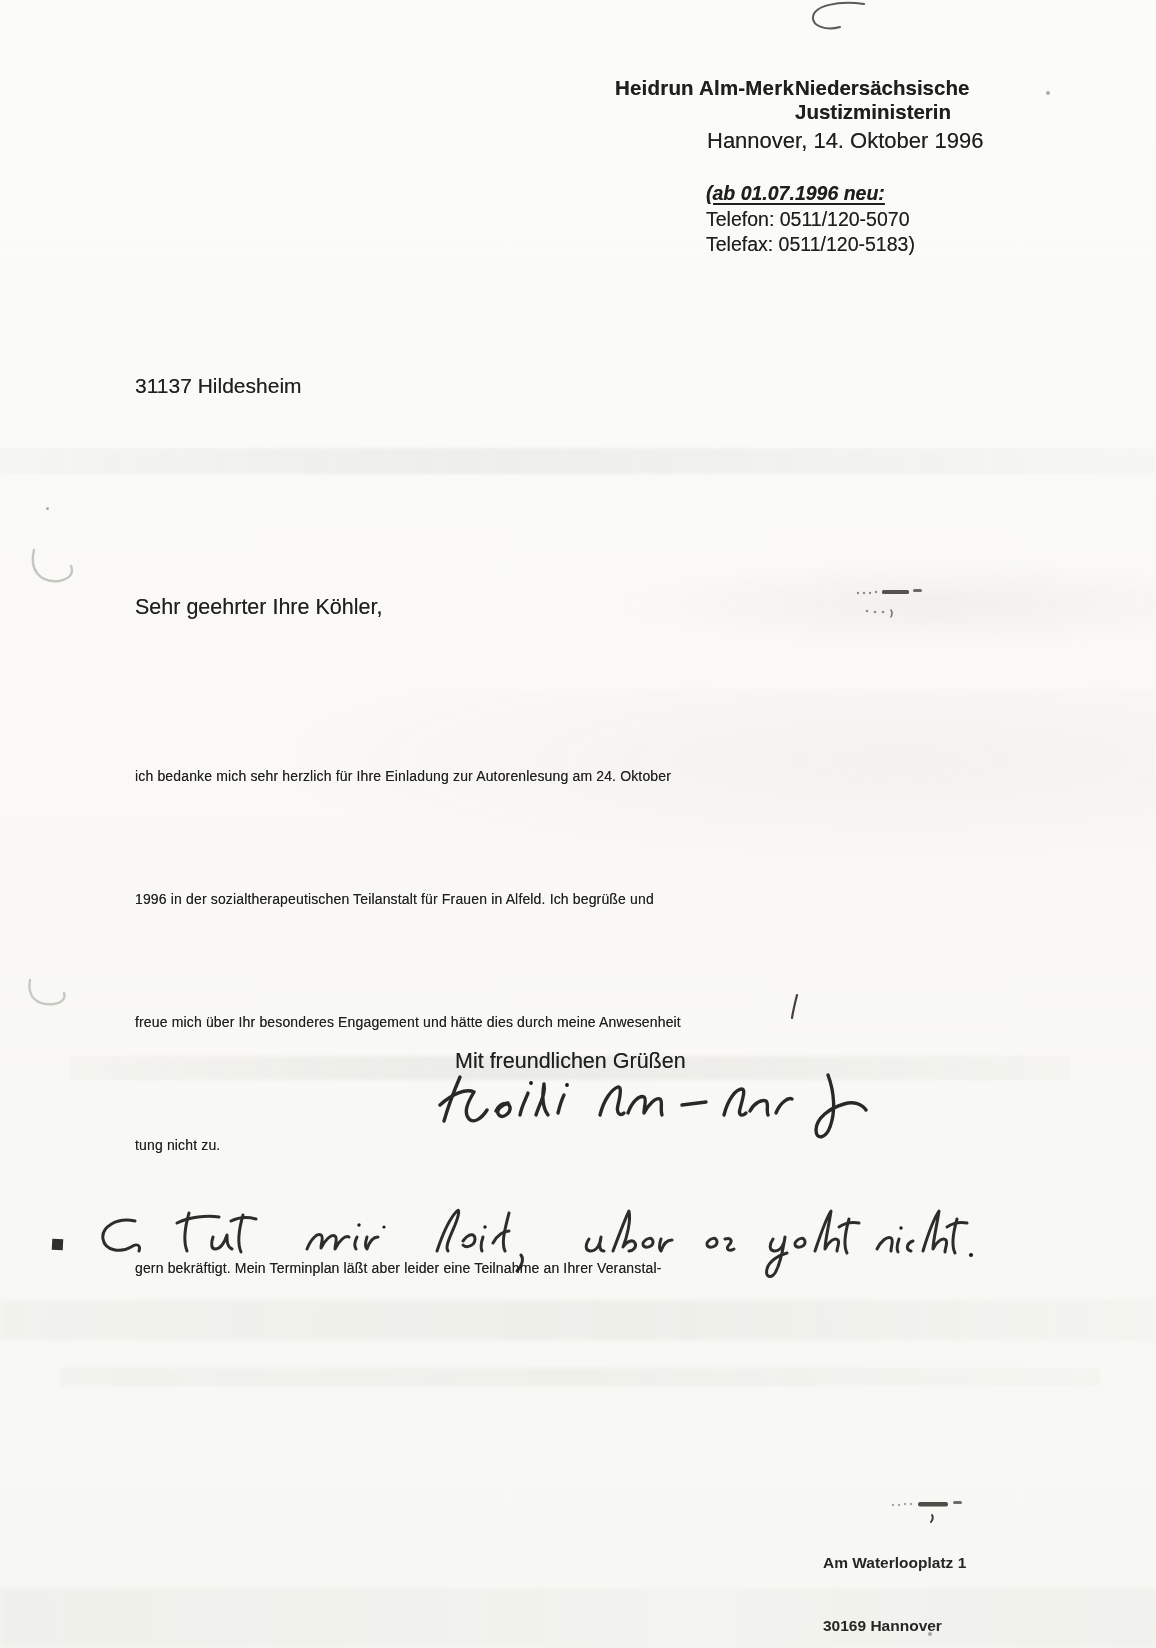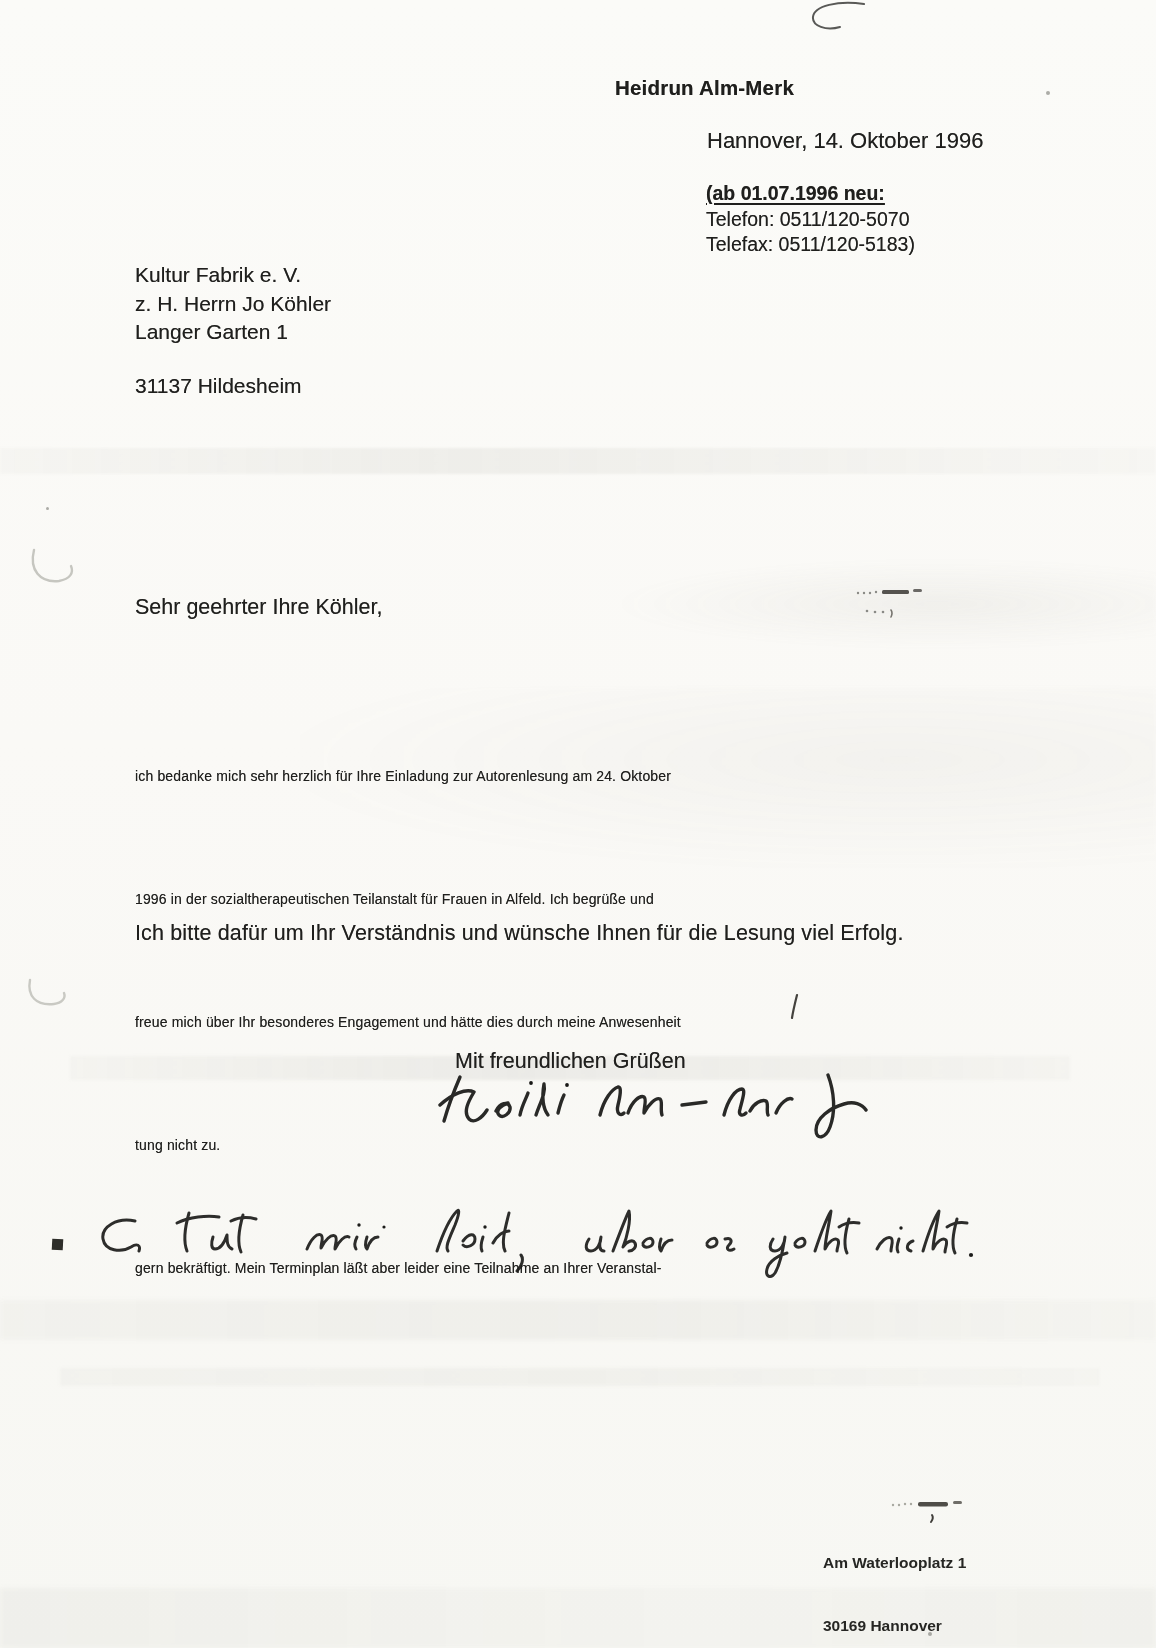--- a/index.html
+++ b/index.html
@@ -12,21 +12,21 @@
     color:#1f1f1d;
     overflow:hidden;
   }
   .abs{position:absolute;}
   
   .sender-name{left:615px;top:76px;font-size:20.5px;font-weight:bold;letter-spacing:.2px;}
   .ministry{left:795px;top:76px;font-size:20.5px;font-weight:bold;line-height:23.5px;}
   .dateline{left:707px;top:128px;font-size:22px;}
   
   .contact{left:706px;top:181px;font-size:19.5px;line-height:25.5px;}
-  .contact .u{font-weight:bold;text-decoration:underline;text-decoration-thickness:2px;text-underline-offset:3px;}
+  .contact .u{font-weight:bold;text-decoration:underline;text-decoration-thickness:2px;text-underline-offset:3px;font-style:italic;}
   
   .recipient{left:135px;top:261px;font-size:21px;line-height:28.5px;}
   .recipient-city{left:135px;top:374px;font-size:21px;}
   
   .salutation{left:135px;top:595px;font-size:21.5px;}
   .body-par1{left:135px;top:674px;font-size:14px;line-height:41px;letter-spacing:.15px;white-space:pre;}
   .body-par2{left:135px;top:921px;font-size:21.5px;letter-spacing:.15px;}
   .closing{left:455px;top:1049px;font-size:21.5px;}
   
   .footer{left:823px;top:1510px;font-size:15.5px;font-weight:600;line-height:21px;color:#262623;white-space:pre;}
@@ -82,46 +82,44 @@
     <rect x="28" y="4" width="30" height="4.5" rx="2" fill="#4f4d48"></rect>
     <rect x="63" y="3" width="9" height="3" rx="1.5" fill="#6f6d68"></rect>
     <path d="M42,17 q2,3 -1,7" stroke="#3f3d39" stroke-width="2" fill="none" stroke-linecap="round"></path>
   </svg>
   <div class="abs speck" style="left:1046px;top:91px;"></div>
   <div class="abs speck" style="left:46px;top:507px;width:3px;height:3px;"></div>
   <div class="abs speck" style="left:928px;top:1632px;"></div>
   <div class="abs black-square"></div>
 
   <div class="abs sender-name ink-soft">Heidrun Alm-Merk</div>
+  <div class="abs ministry ink-soft">
+    <div>Niedersächsische</div>
+    <div>Justizministerin</div>
+  </div>
   <div class="abs dateline ink-soft">Hannover, 14. Oktober 1996</div>
 
   <div class="abs contact ink-soft">
     <div class="u">(ab 01.07.1996 neu:</div>
     <div>Telefon: 0511/120-5070</div>
     <div>Telefax: 0511/120-5183)</div>
   </div>
 
-  <div class="abs recipient ink-soft">
-    <div>Kultur Fabrik e. V.</div>
-    <div>z. H. Herrn Jo Köhler</div>
-    <div>Langer Garten 1</div>
-  </div>
   <div class="abs recipient-city ink-soft">31137 Hildesheim</div>
 
   <div class="abs salutation ink-soft">Sehr geehrter Ihre Köhler,</div>
 
   <div class="abs body-par1 ink-soft">
     <div>ich bedanke mich sehr herzlich für Ihre Einladung zur Autorenlesung am 24. Oktober</div>
     <div>1996 in der sozialtherapeutischen Teilanstalt für Frauen in Alfeld. Ich begrüße und</div>
     <div>freue mich über Ihr besonderes Engagement und hätte dies durch meine Anwesenheit</div>
     <div>tung nicht zu.</div>
     <div>gern bekräftigt. Mein Terminplan läßt aber leider eine Teilnahme an Ihrer Veranstal-</div>
   </div>
 
-  <div class="abs body-par2 ink-soft">Ich bitte dafür um Ihr Verständnis und wünsche Ihnen für die Lesung viel Erfolg.</div>
 
   <div class="abs closing ink-soft">Mit freundlichen Grüßen</div>
 
   <svg class="abs" style="left:430px;top:1063px;" width="450" height="84" viewBox="0 0 450 84" aria-label="Heidi Alm-Merk">
     <g fill="none" stroke="#181816" stroke-width="3.4" stroke-linecap="round" stroke-linejoin="round" opacity=".92">
       <path d="M30,14 C24,28 18,44 14,58"></path>
       <path d="M10,42 C22,31 36,25 44,29 C38,39 33,49 39,56 C44,61 52,55 57,47"></path>
       <path d="M66,48 C70,40 78,38 80,44 C81,50 73,56 69,52 C65,48 71,42 78,40"></path>
       <path d="M90,52 C92,42 96,36 98,30"></path>
       <path d="M106,52 C110,40 116,30 114,21 C112,33 112,44 118,52"></path>

